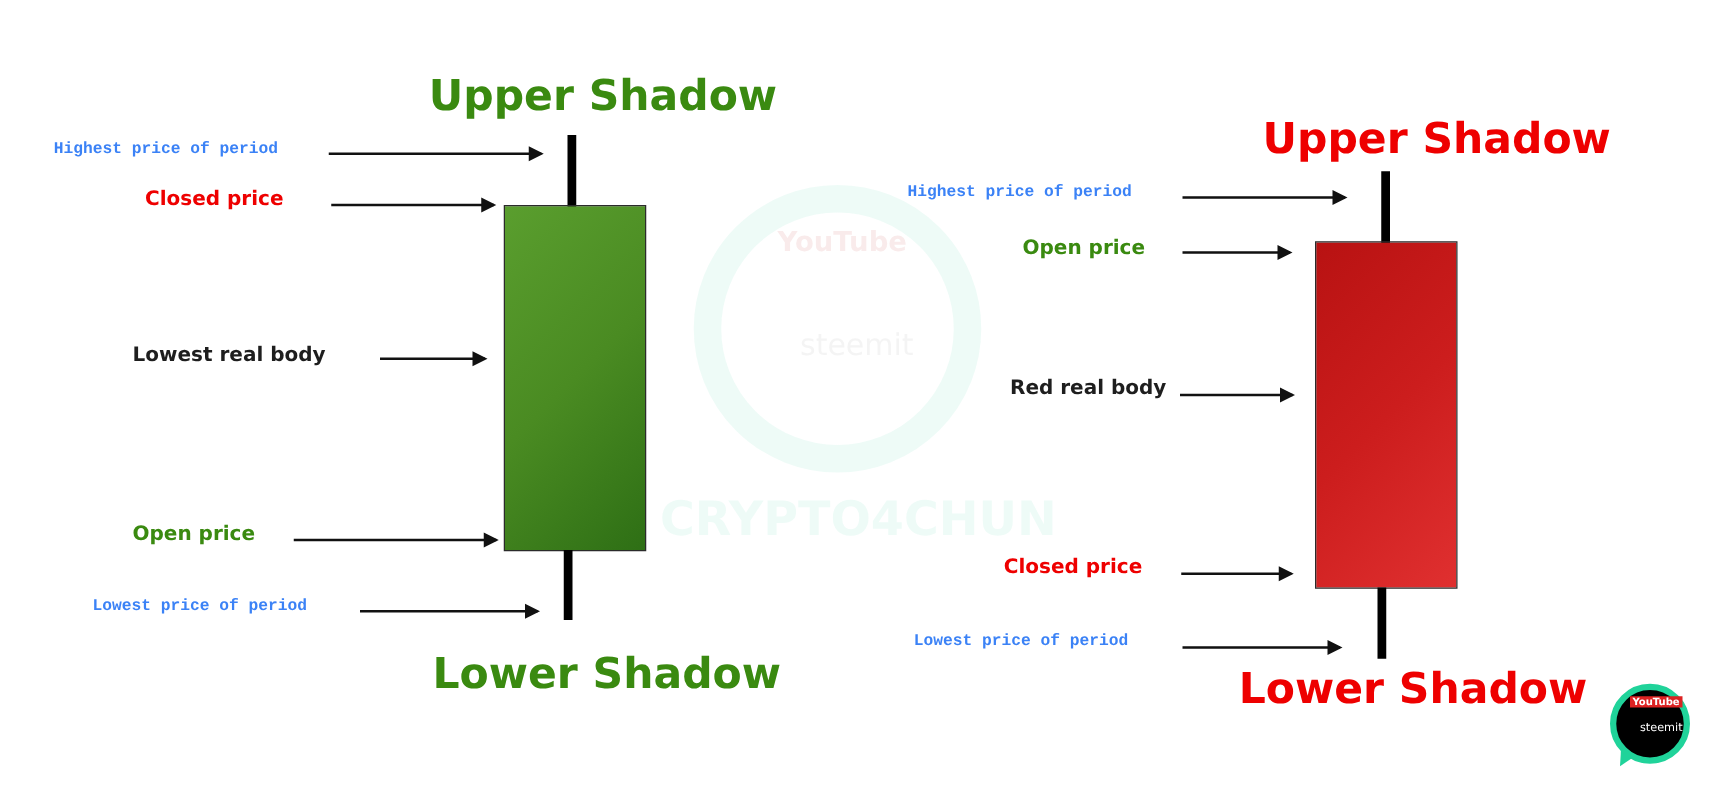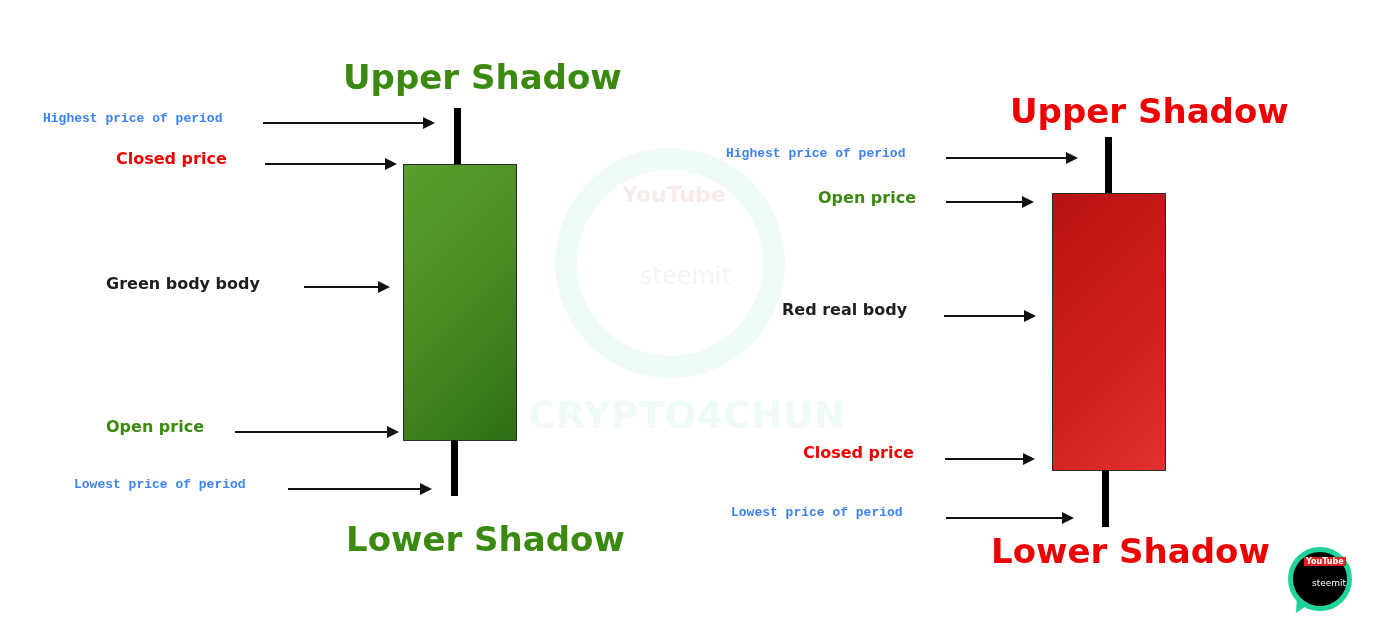--- a/index.html
+++ b/index.html
@@ -32,40 +32,40 @@
 <div class="wm-yt">YouTube</div>
 <div class="wm-steem">steemit</div>
 <div class="wm-text">CRYPTO4CHUN</div>
 
 <div>
   <div class="lbl title green" style="left:343px;top:60px;">Upper Shadow</div>
   <div class="lbl grey" style="left:43px;top:112px;">Highest price of period</div>
   <div class="arrow" style="left:263px;top:122px;width:170px;"></div>
   <div class="lbl mid red" style="left:116px;top:151px;">Closed price</div>
   <div class="arrow" style="left:265px;top:163px;width:130px;"></div>
-  <div class="lbl mid black" style="left:106px;top:276px;">Green body body</div>
+  <div class="lbl mid black" style="left:106px;top:276px;">Lowest real body</div>
   <div class="arrow" style="left:304px;top:286px;width:84px;"></div>
   <div class="lbl mid green" style="left:106px;top:419px;">Open price</div>
   <div class="arrow" style="left:235px;top:431px;width:162px;"></div>
   <div class="lbl grey" style="left:74px;top:478px;">Lowest price of period</div>
   <div class="arrow" style="left:288px;top:488px;width:142px;"></div>
   <div class="lbl title green" style="left:346px;top:522px;">Lower Shadow</div>
 
   <div class="wick" style="left:454px;top:108px;height:58px;"></div>
   <div class="body-g" style="left:403px;top:164px;width:112px;height:275px;"></div>
   <div class="wick" style="left:451px;top:440px;height:56px;"></div>
 </div>
 
 <div>
   <div class="lbl title red" style="left:1010px;top:94px;">Upper Shadow</div>
   <div class="lbl grey" style="left:726px;top:147px;">Highest price of period</div>
   <div class="arrow" style="left:946px;top:157px;width:130px;"></div>
   <div class="lbl mid green" style="left:818px;top:190px;">Open price</div>
   <div class="arrow" style="left:946px;top:201px;width:86px;"></div>
-  <div class="lbl mid black" style="left:782px;top:302px;">Red real body</div>
+  <div class="lbl mid black" style="left:808px;top:302px;">Red real body</div>
   <div class="arrow" style="left:944px;top:315px;width:90px;"></div>
   <div class="lbl mid red" style="left:803px;top:445px;">Closed price</div>
   <div class="arrow" style="left:945px;top:458px;width:88px;"></div>
   <div class="lbl grey" style="left:731px;top:506px;">Lowest price of period</div>
   <div class="arrow" style="left:946px;top:517px;width:126px;"></div>
   <div class="lbl title red" style="left:991px;top:534px;">Lower Shadow</div>
 
   <div class="wick" style="left:1105px;top:137px;height:58px;"></div>
   <div class="body-r" style="left:1052px;top:193px;width:112px;height:276px;"></div>
   <div class="wick" style="left:1102px;top:470px;height:57px;"></div>

